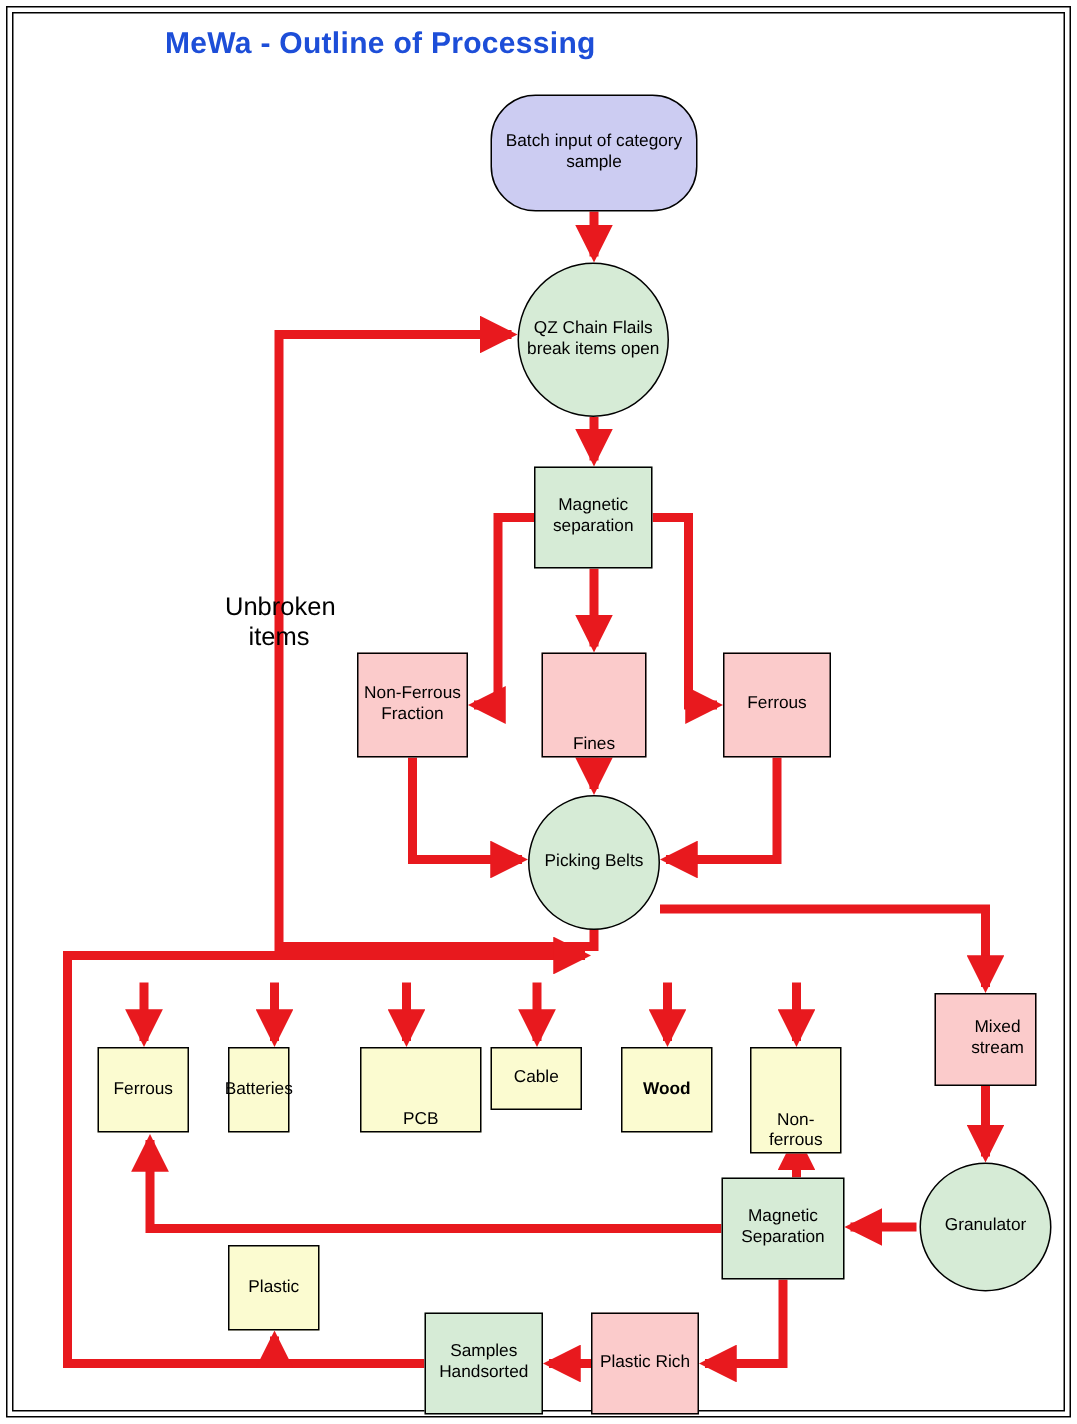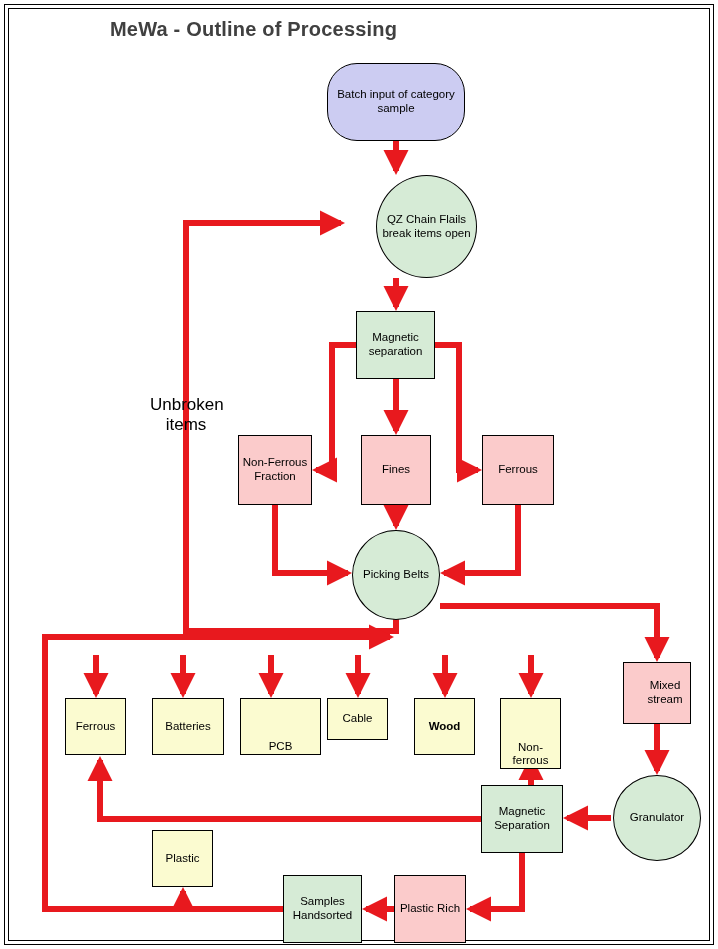--- a/index.html
+++ b/index.html
@@ -17,21 +17,21 @@
     position:absolute;left:4px;top:4px;width:710px;height:941px;
     border:1px solid #000;box-sizing:border-box;pointer-events:none;
   }
   .frame-inner{
     position:absolute;left:8px;top:8px;width:702px;height:933px;
     border:1px solid #000;box-sizing:border-box;pointer-events:none;
   }
 
   #title{
     position:absolute;left:110px;top:18px;width:420px;
-    font-size:20px;font-weight:bold;color:#404040;letter-spacing:.2px;
+    font-size:20px;font-weight:bold;color:#1d4ed8;letter-spacing:.2px;
     white-space:nowrap;
   }
 
   
   #wires{position:absolute;left:0;top:0;width:718px;height:949px;}
 
   
   .node{
     position:absolute;box-sizing:border-box;
     display:flex;align-items:center;justify-content:center;
@@ -109,33 +109,33 @@
 
       <path d="M 283,909 L 45,909 L 45,637 L 390,637"></path>
       <path d="M 183,909 L 183,891"></path>
     </g>
   </svg>
 
   <div class="node blue" style="left:327px;top:63px;width:138px;height:78px;border-radius:30px;">
     <span>Batch input of category sample</span>
   </div>
 
-  <div class="node green circle" style="left:345px;top:175px;width:101px;height:103px;margin-left:31px;">
+  <div class="node green circle" style="left:345px;top:175px;width:101px;height:103px;">
     <span>QZ Chain Flails break items open</span>
   </div>
 
   <div class="node green" style="left:356px;top:311px;width:79px;height:68px;">
     <span>Magnetic separation</span>
   </div>
 
   <div class="node pink" style="left:238px;top:435px;width:74px;height:70px;">
     <span>Non-Ferrous Fraction</span>
   </div>
 
-  <div class="node pink" style="left:361px;top:435px;width:70px;height:70px;">
+  <div class="node pink" style="left:361px;top:435px;width:70px;height:70px;align-items:flex-end;">
     <span>Fines</span>
   </div>
 
   <div class="node pink" style="left:482px;top:435px;width:72px;height:70px;">
     <span>Ferrous</span>
   </div>
 
   <div class="node green circle" style="left:352px;top:530px;width:88px;height:90px;">
     <span>Picking Belts</span>
   </div>
@@ -153,21 +153,21 @@
     <span>Granulator</span>
   </div>
 
   <div class="node green" style="left:481px;top:785px;width:82px;height:68px;">
     <span>Magnetic Separation</span>
   </div>
 
   <div class="node yellow" style="left:65px;top:698px;width:61px;height:57px;">
     <span>Ferrous</span>
   </div>
-  <div class="node yellow" style="left:152px;top:698px;width:72px;height:57px;">
+  <div class="node yellow" style="left:152px;top:698px;width:41px;height:57px;">
     <span>Batteries</span>
   </div>
   <div class="node yellow" style="left:240px;top:698px;width:81px;height:57px;align-items:flex-end;">
     <span>PCB</span>
   </div>
   <div class="node yellow" style="left:327px;top:698px;width:61px;height:42px;">
     <span>Cable</span>
   </div>
   <div class="node yellow" style="left:414px;top:698px;width:61px;height:57px;font-weight:bold;">
     <span>Wood</span>

